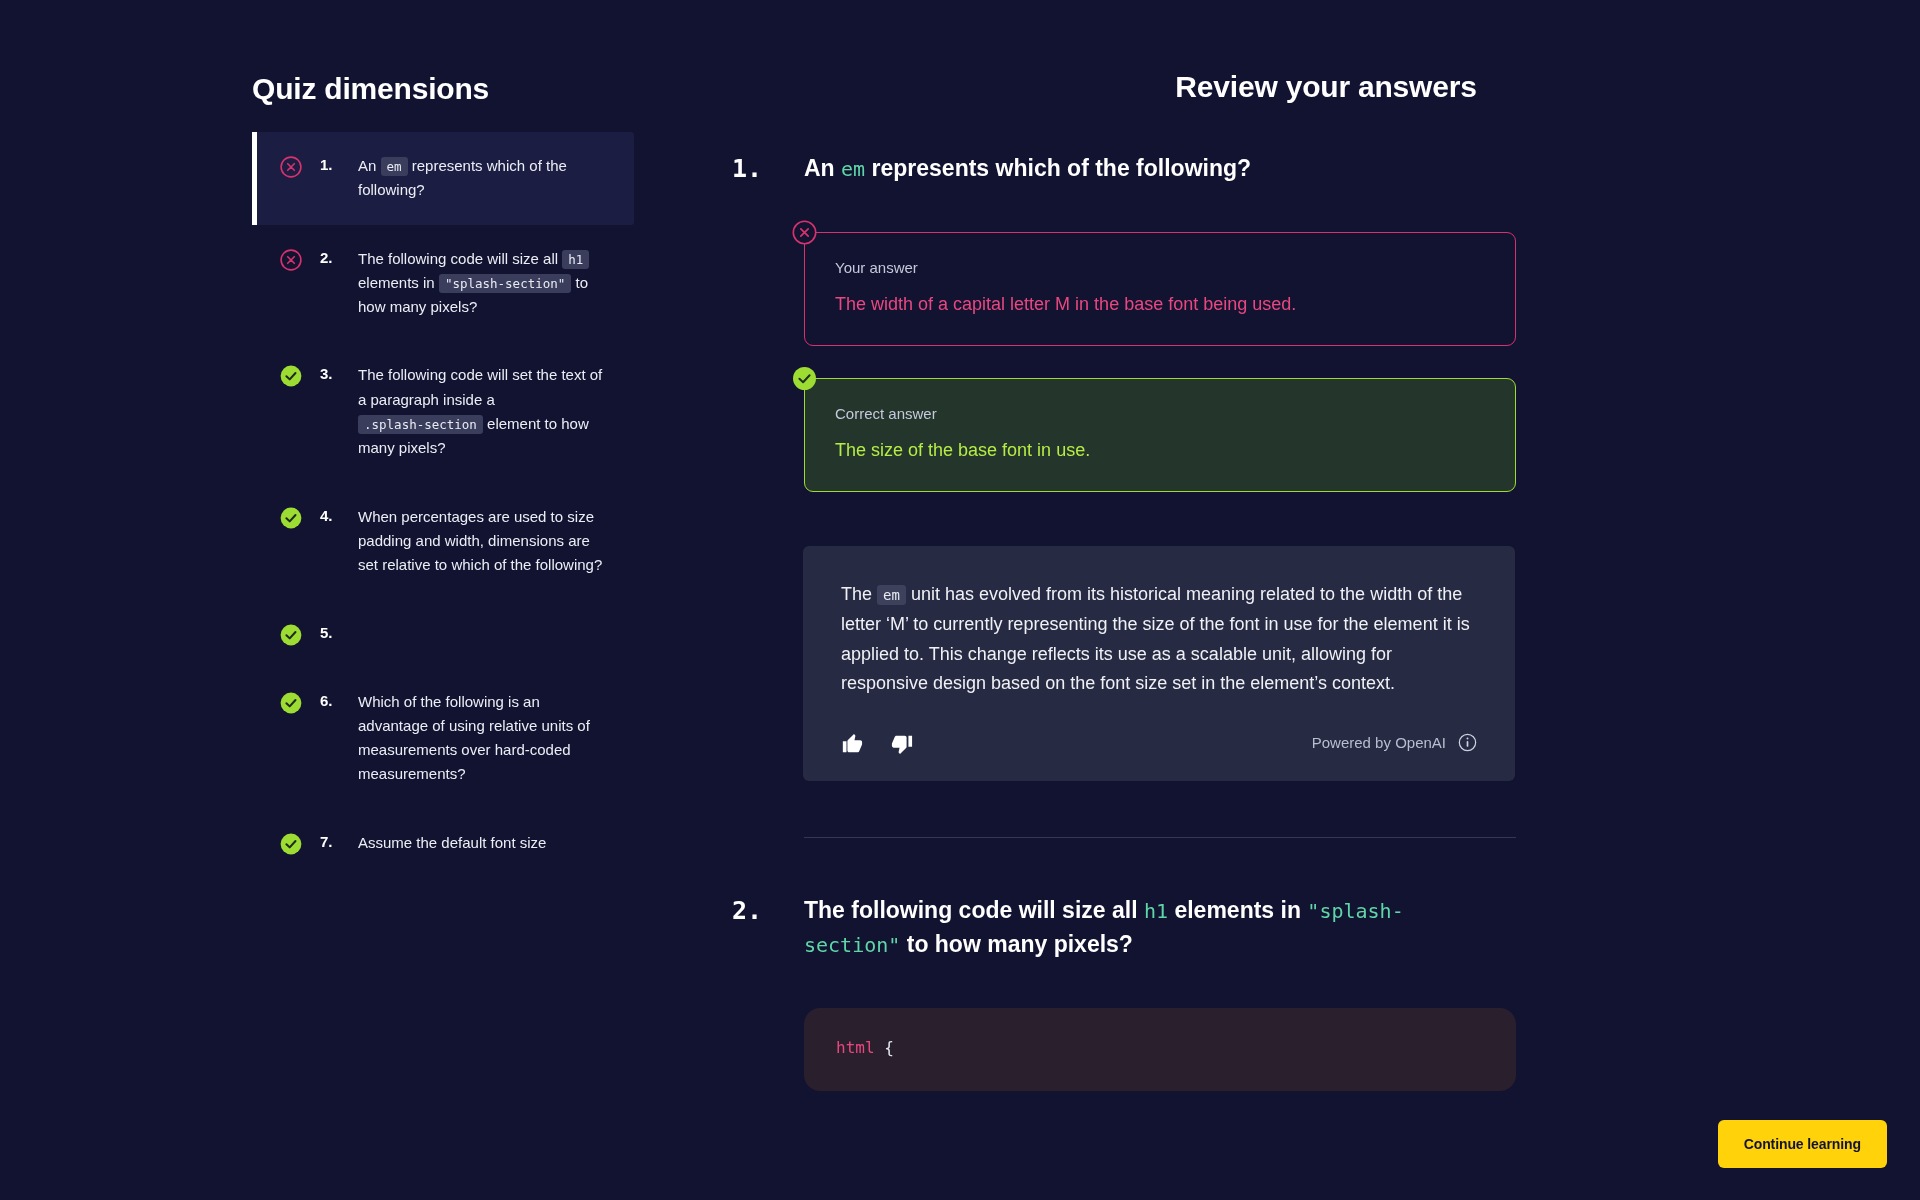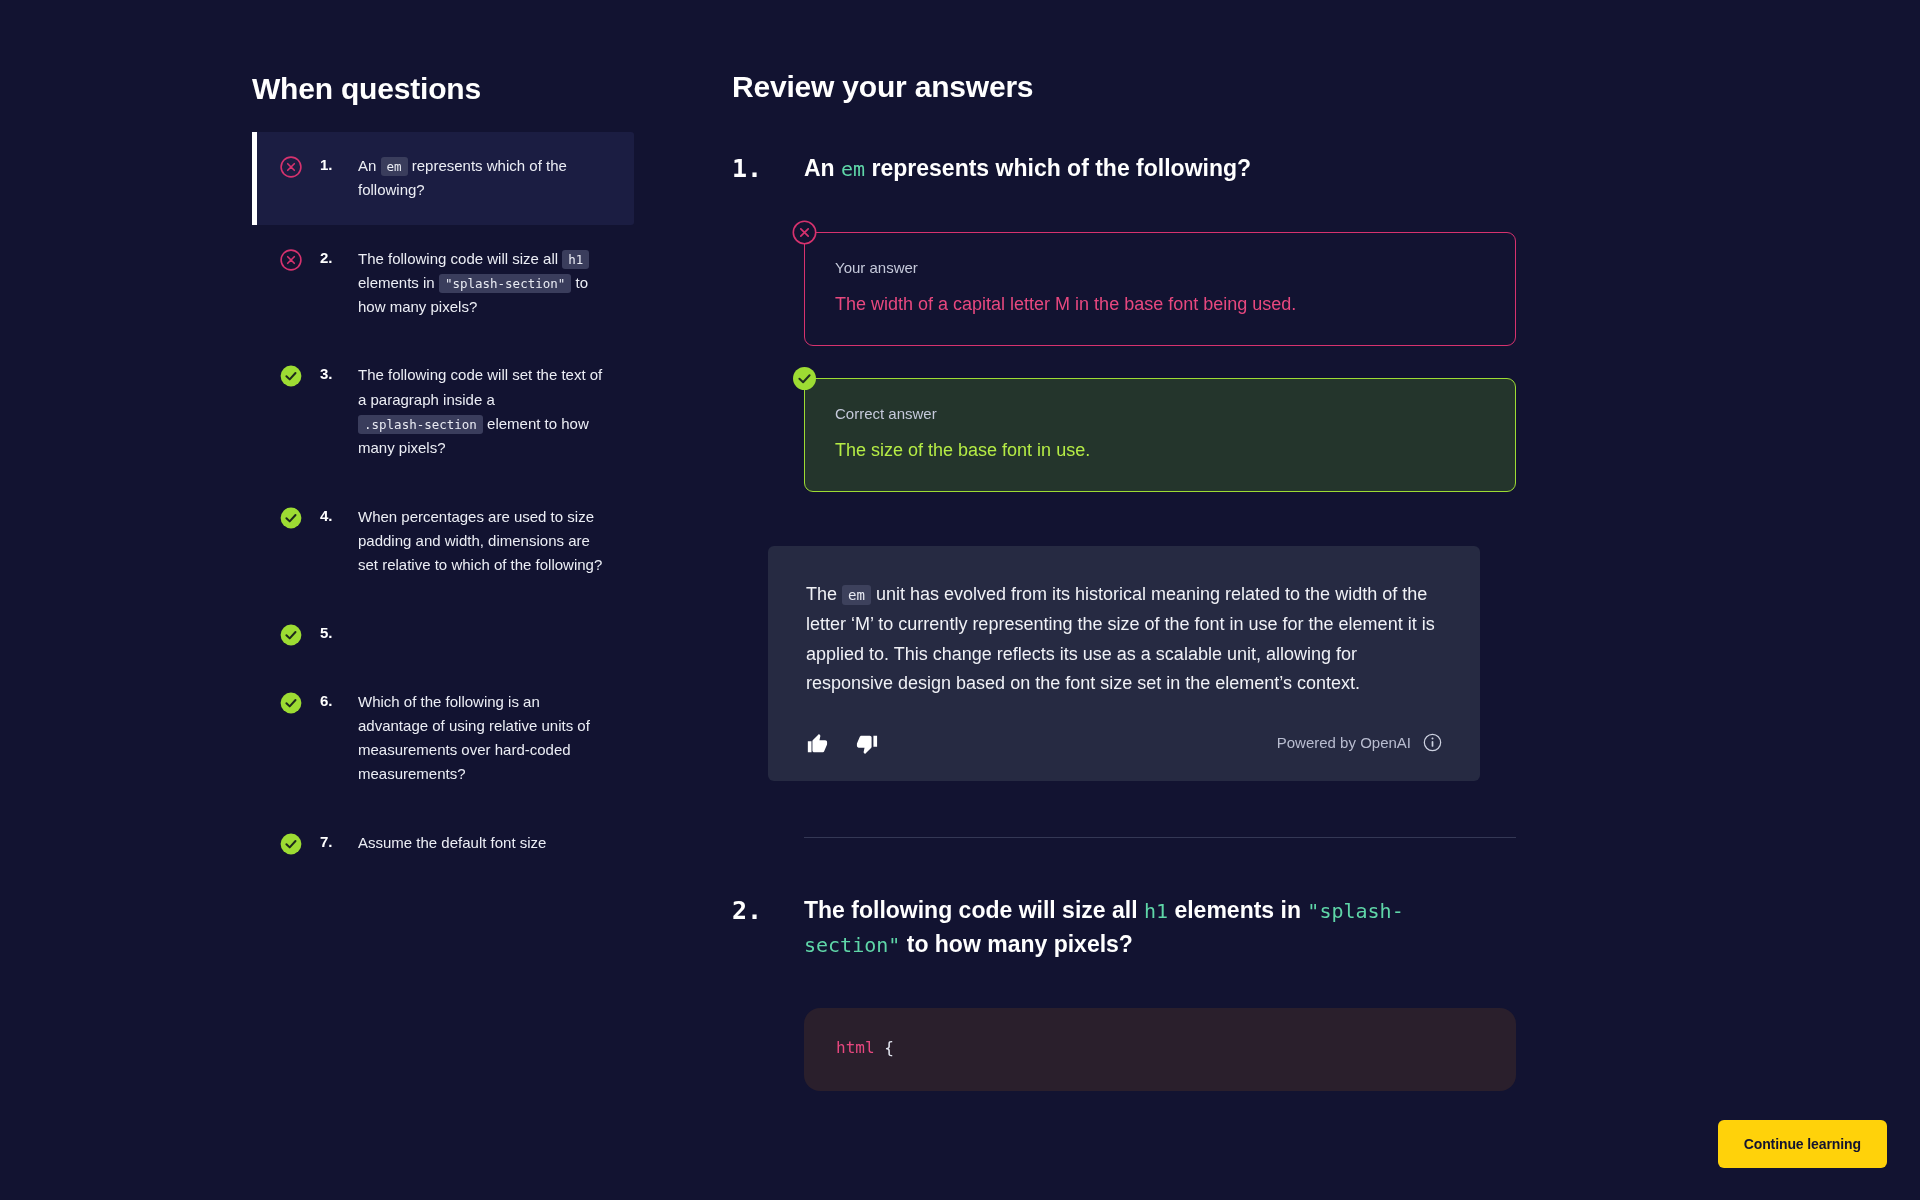--- a/index.html
+++ b/index.html
@@ -116,20 +116,21 @@
     overflow: hidden;
   }
 
   .main-title {
     font-size: 30px;
     font-weight: 700;
     color: #ffffff;
     margin-left: 92px;
     margin-bottom: 48px;
     letter-spacing: -0.2px;
+    text-align: center;
   }
 
   .review-block {
     position: relative;
     padding-left: 92px;
   }
 
   .review-head {
     display: flex;
     align-items: flex-start;
@@ -202,21 +203,21 @@
   .ans-value {
     font-size: 18px;
     line-height: 1.4;
   }
 
   .ans-value.wrong-text { color: #e8487f; }
   .ans-value.correct-text { color: #b5ec45; }
 
   
   .explain-card {
-    margin-left: 36px;
+    margin-left: 71px;
     max-width: 712px;
     background: #262a42;
     border-radius: 6px;
     padding: 34px 38px 26px 38px;
     margin-top: 54px;
   }
 
   .explain-text {
     font-size: 18px;
     line-height: 1.65;
@@ -304,21 +305,21 @@
     z-index: 20;
     letter-spacing: -0.1px;
   }
 </style>
 </head>
 <body>
 
 <div class="page">
 
   <aside class="sidebar">
-    <h2 class="sidebar-title">When questions</h2>
+    <h2 class="sidebar-title">Quiz dimensions</h2>
     <ul class="q-list" id="q-list">
         <li class="q-item active">
           <span class="status-icon">
             <svg viewBox="0 0 22 22">
               <circle cx="11" cy="11" r="9.9" fill="none" stroke="#d6326e" stroke-width="1.6"></circle>
               <path d="M7.7 7.7 L14.3 14.3 M14.3 7.7 L7.7 14.3" stroke="#d6326e" stroke-width="1.6" stroke-linecap="round"></path>
             </svg>
           </span>
           <span class="q-num">1.</span>
           <span class="q-text">An <code class="inline-code">em</code> represents which of the following?</span>

